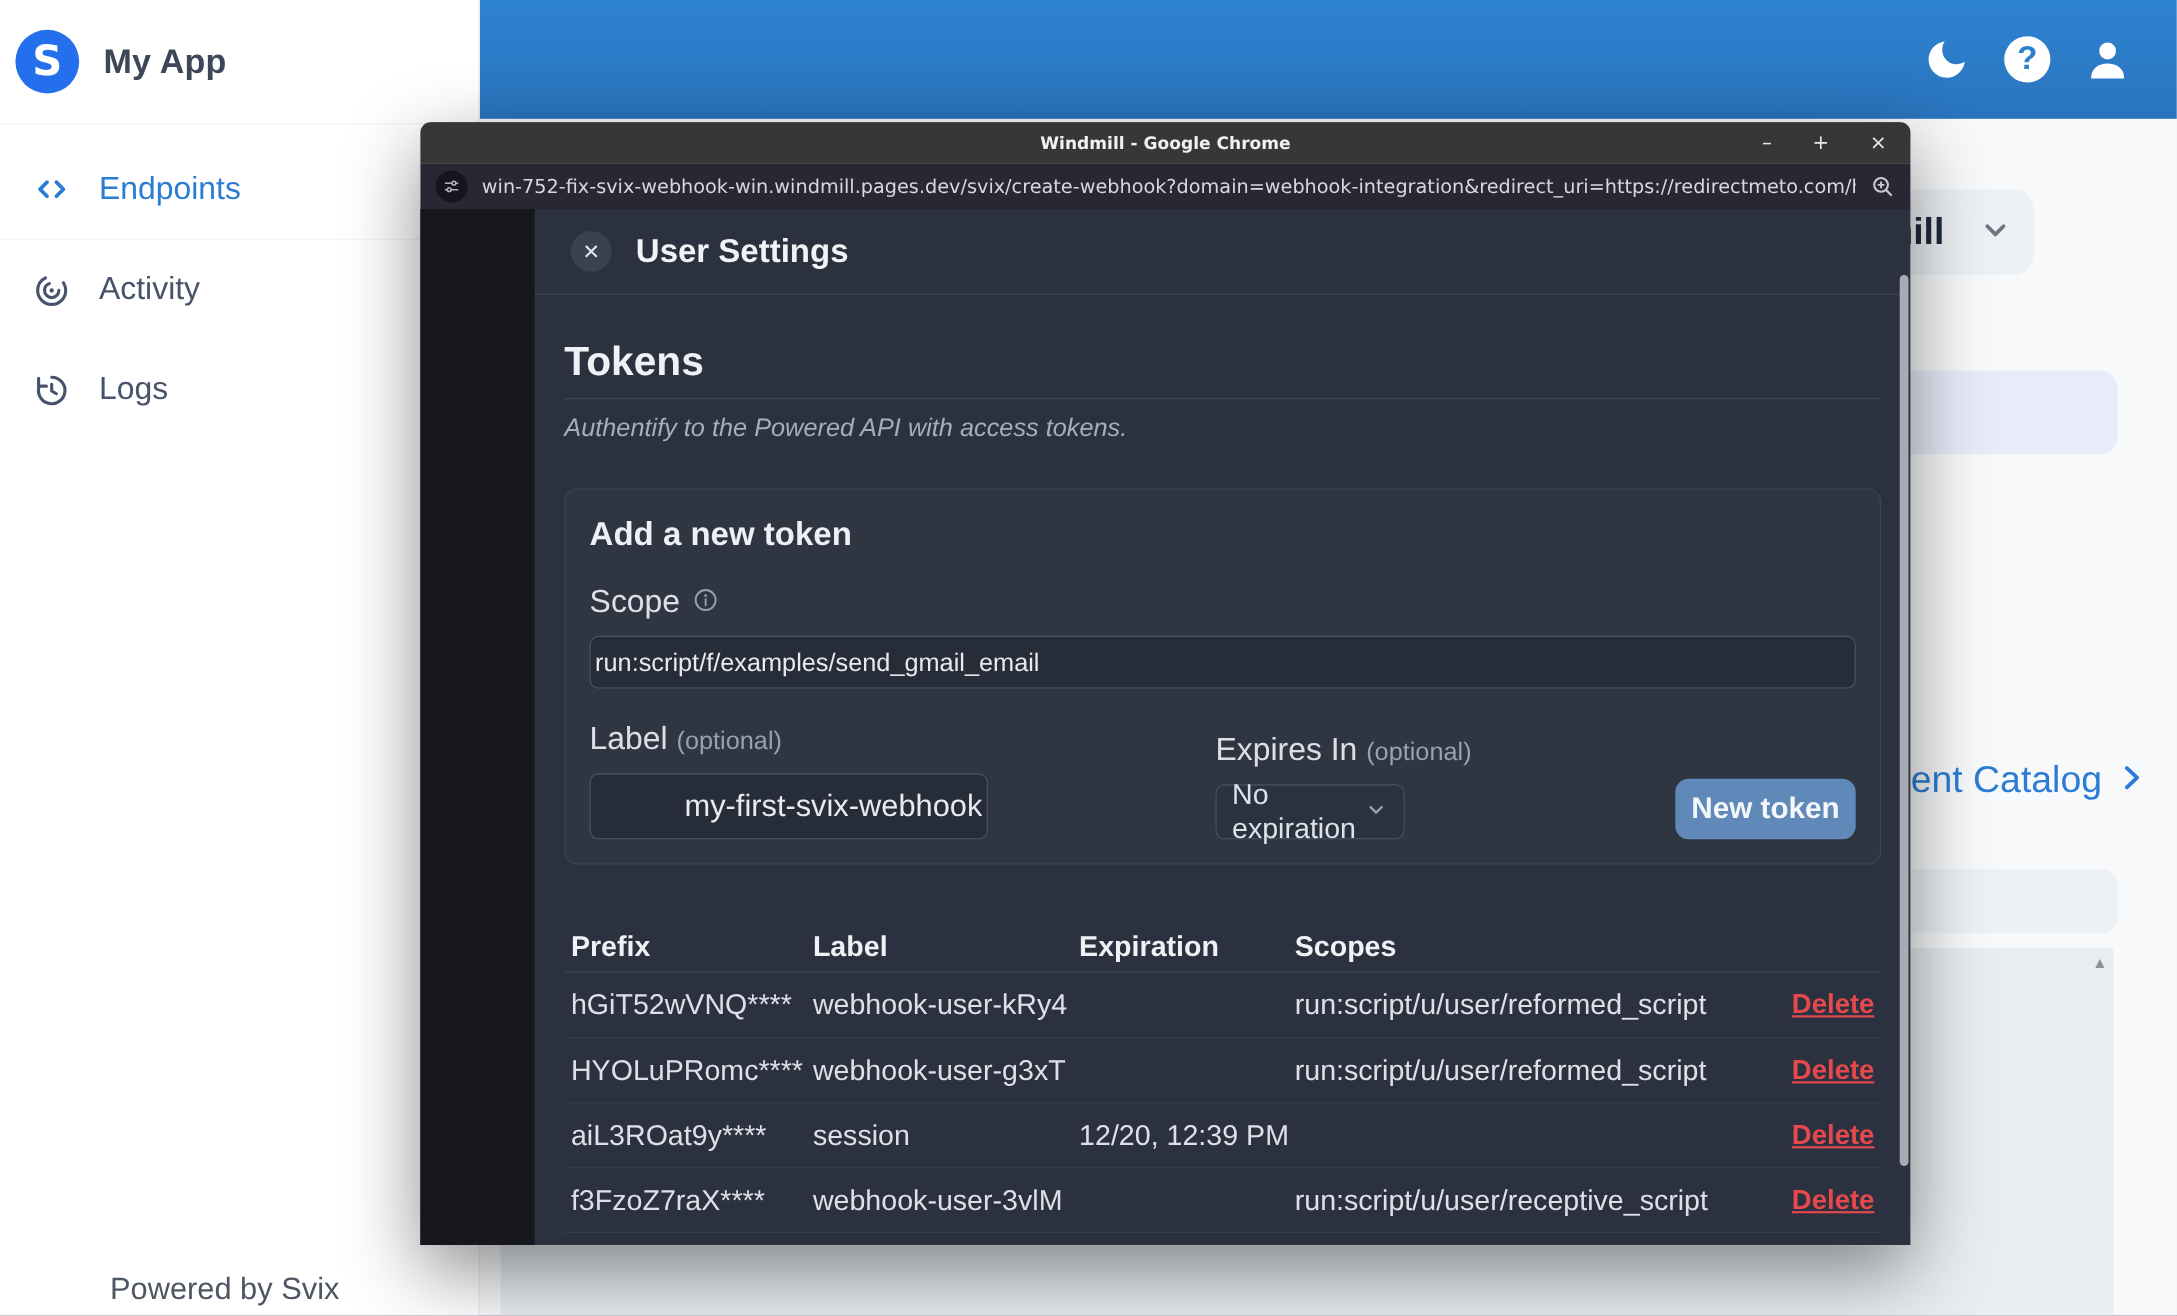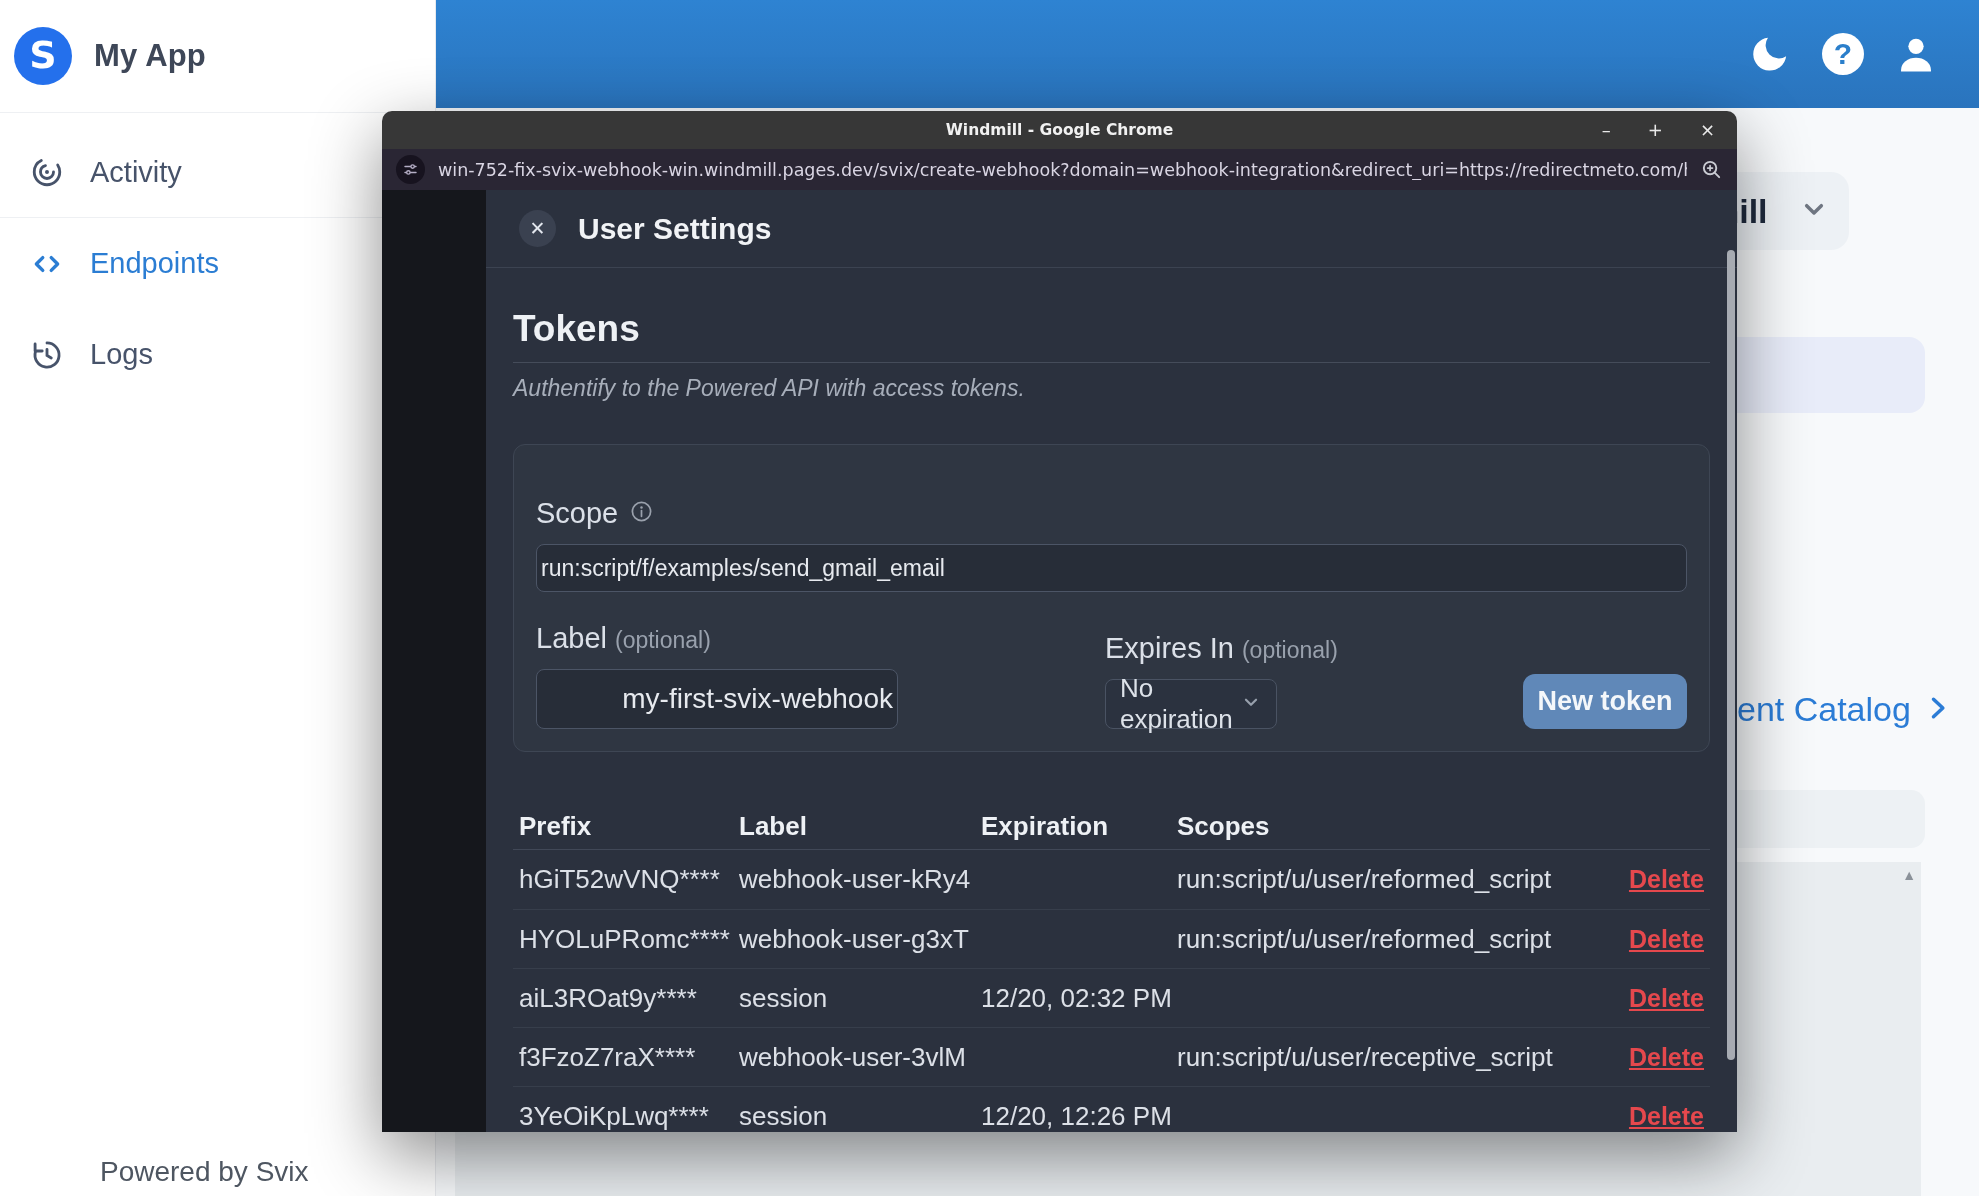--- a/index.html
+++ b/index.html
@@ -97,38 +97,38 @@
 <div id="screen">
 
   <aside class="sidebar">
     <div class="brand">
       <div class="logo">
           <span>S</span>
         </div>
       <div class="brand-name">My App</div>
     </div>
     <nav>
+      <div class="nav-item active">
+        <span class="nav-icon">
+          <svg width="34" height="34" viewBox="0 0 24 24" fill="none">
+            <path d="M9 7.5L4.5 12 9 16.5" stroke="#2b7dd3" stroke-width="2.4" stroke-linecap="round" stroke-linejoin="round"></path>
+            <path d="M15 7.5L19.5 12 15 16.5" stroke="#2b7dd3" stroke-width="2.4" stroke-linecap="round" stroke-linejoin="round"></path>
+          </svg>
+        </span>
+        <span>Endpoints</span>
+      </div>
       <div class="nav-item">
         <span class="nav-icon">
           <svg width="34" height="34" viewBox="0 0 24 24" fill="none">
             <circle cx="12" cy="12" r="9" stroke="#47536a" stroke-width="2" stroke-dasharray="44 13" stroke-dashoffset="6" stroke-linecap="round"></circle>
             <circle cx="12" cy="12" r="4.6" stroke="#47536a" stroke-width="2" stroke-dasharray="20 9" stroke-linecap="round"></circle>
             <circle cx="12" cy="12" r="1.4" fill="#47536a"></circle>
           </svg>
         </span>
         <span>Activity</span>
-      </div>
-      <div class="nav-item active">
-        <span class="nav-icon">
-          <svg width="34" height="34" viewBox="0 0 24 24" fill="none">
-            <path d="M9 7.5L4.5 12 9 16.5" stroke="#2b7dd3" stroke-width="2.4" stroke-linecap="round" stroke-linejoin="round"></path>
-            <path d="M15 7.5L19.5 12 15 16.5" stroke="#2b7dd3" stroke-width="2.4" stroke-linecap="round" stroke-linejoin="round"></path>
-          </svg>
-        </span>
-        <span>Endpoints</span>
       </div>
       <div class="nav-item">
         <span class="nav-icon">
           <svg width="34" height="34" viewBox="0 0 24 24" fill="none">
             <path d="M12 3.5a8.5 8.5 0 1 1-8.2 6.3" stroke="#47536a" stroke-width="2" stroke-linecap="round"></path>
             <path d="M3.6 4.2v5h5" stroke="#47536a" stroke-width="2" stroke-linecap="round" stroke-linejoin="round"></path>
             <path d="M12 8v4.3l3 1.8" stroke="#47536a" stroke-width="2" stroke-linecap="round"></path>
           </svg>
         </span>
         <span>Logs</span>
@@ -215,20 +215,21 @@
         <div class="m-header">
           <span class="m-close">✕</span>
           <span class="m-title">User Settings</span>
         </div>
 
         <div class="m-body">
           <div class="tokens-h">Tokens</div>
           <div class="tokens-sub">Authentify to the Powered API with access tokens.</div>
 
           <div class="card">
+            <div class="card-h">Add a new token</div>
 
             <div class="scope-row">
               <span class="field-label">Scope</span>
               <span>
                 <svg width="23" height="23" viewBox="0 0 24 24" fill="none">
                   <circle cx="12" cy="12" r="9.5" stroke="#9aa1ac" stroke-width="1.8"></circle>
                   <circle cx="12" cy="7.8" r="1.3" fill="#9aa1ac"></circle>
                   <path d="M12 11v6" stroke="#9aa1ac" stroke-width="1.8" stroke-linecap="round"></path>
                 </svg>
               </span>
@@ -278,21 +279,21 @@
             <div class="tbl-row">
               <span>HYOLuPRomc****</span>
               <span>webhook-user-g3xT</span>
               <span></span>
               <span>run:script/u/user/reformed_script</span>
               <a class="delete-link">Delete</a>
             </div>
             <div class="tbl-row">
               <span>aiL3ROat9y****</span>
               <span>session</span>
-              <span>12/20, 02:32 PM</span>
+              <span>12/20, 12:39 PM</span>
               <span></span>
               <a class="delete-link">Delete</a>
             </div>
             <div class="tbl-row">
               <span>f3FzoZ7raX****</span>
               <span>webhook-user-3vlM</span>
               <span></span>
               <span>run:script/u/user/receptive_script</span>
               <a class="delete-link">Delete</a>
             </div>

